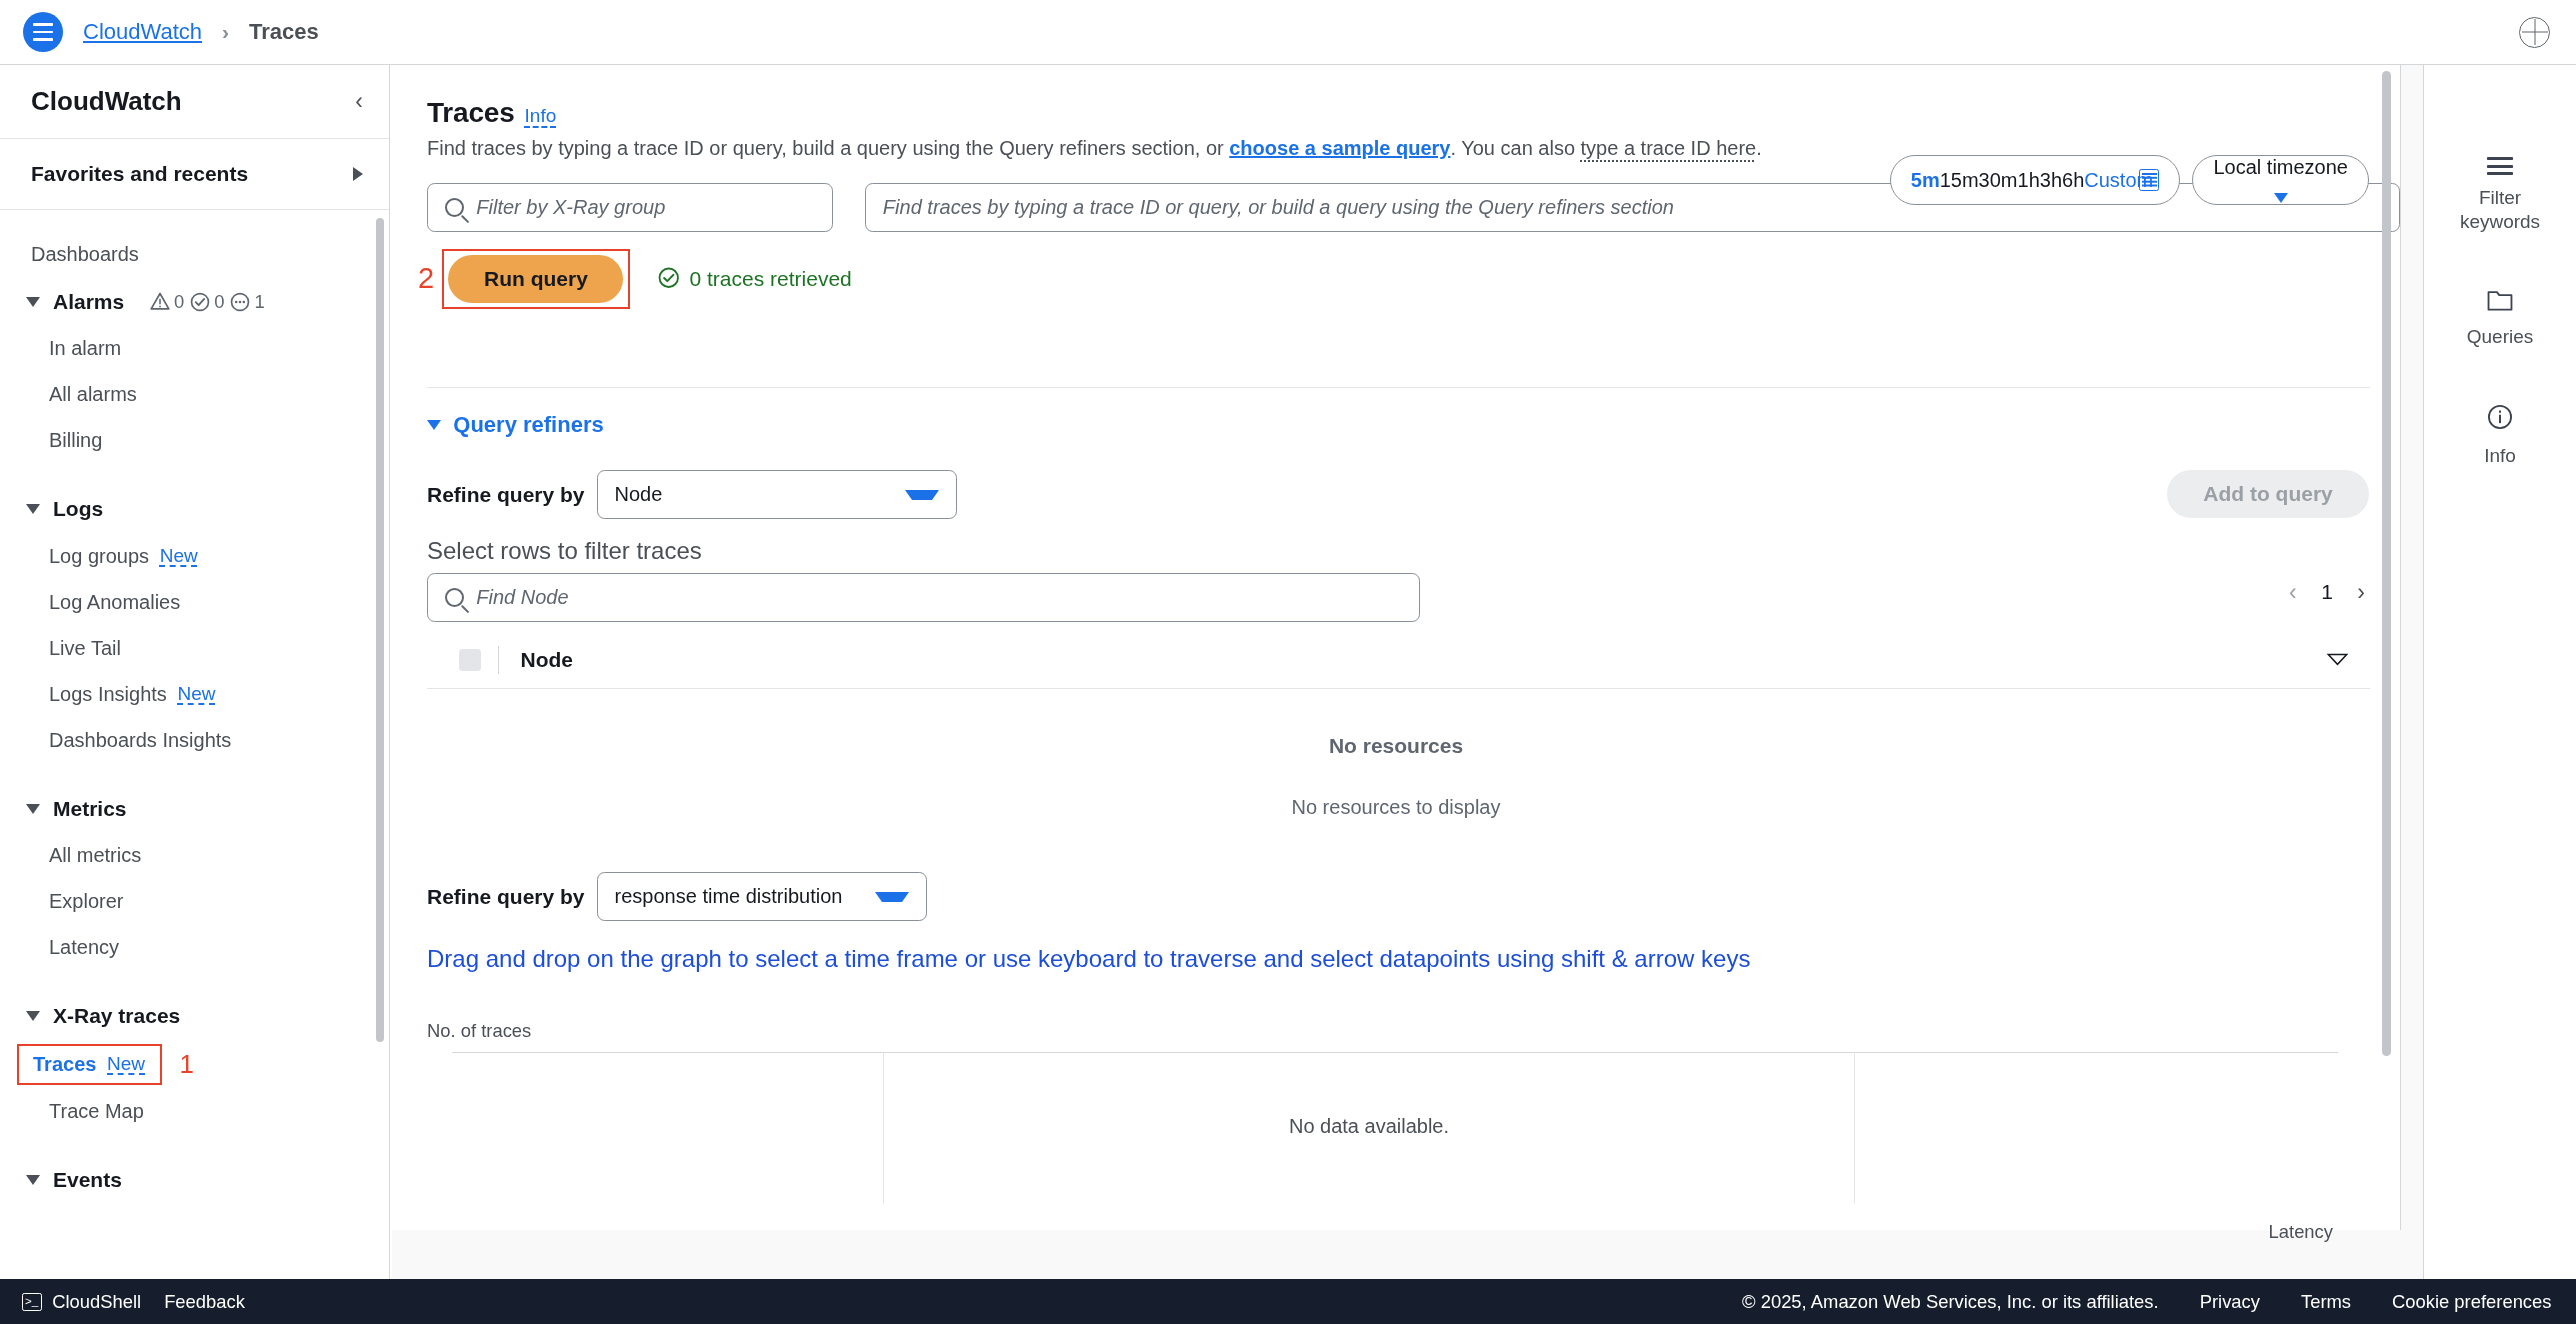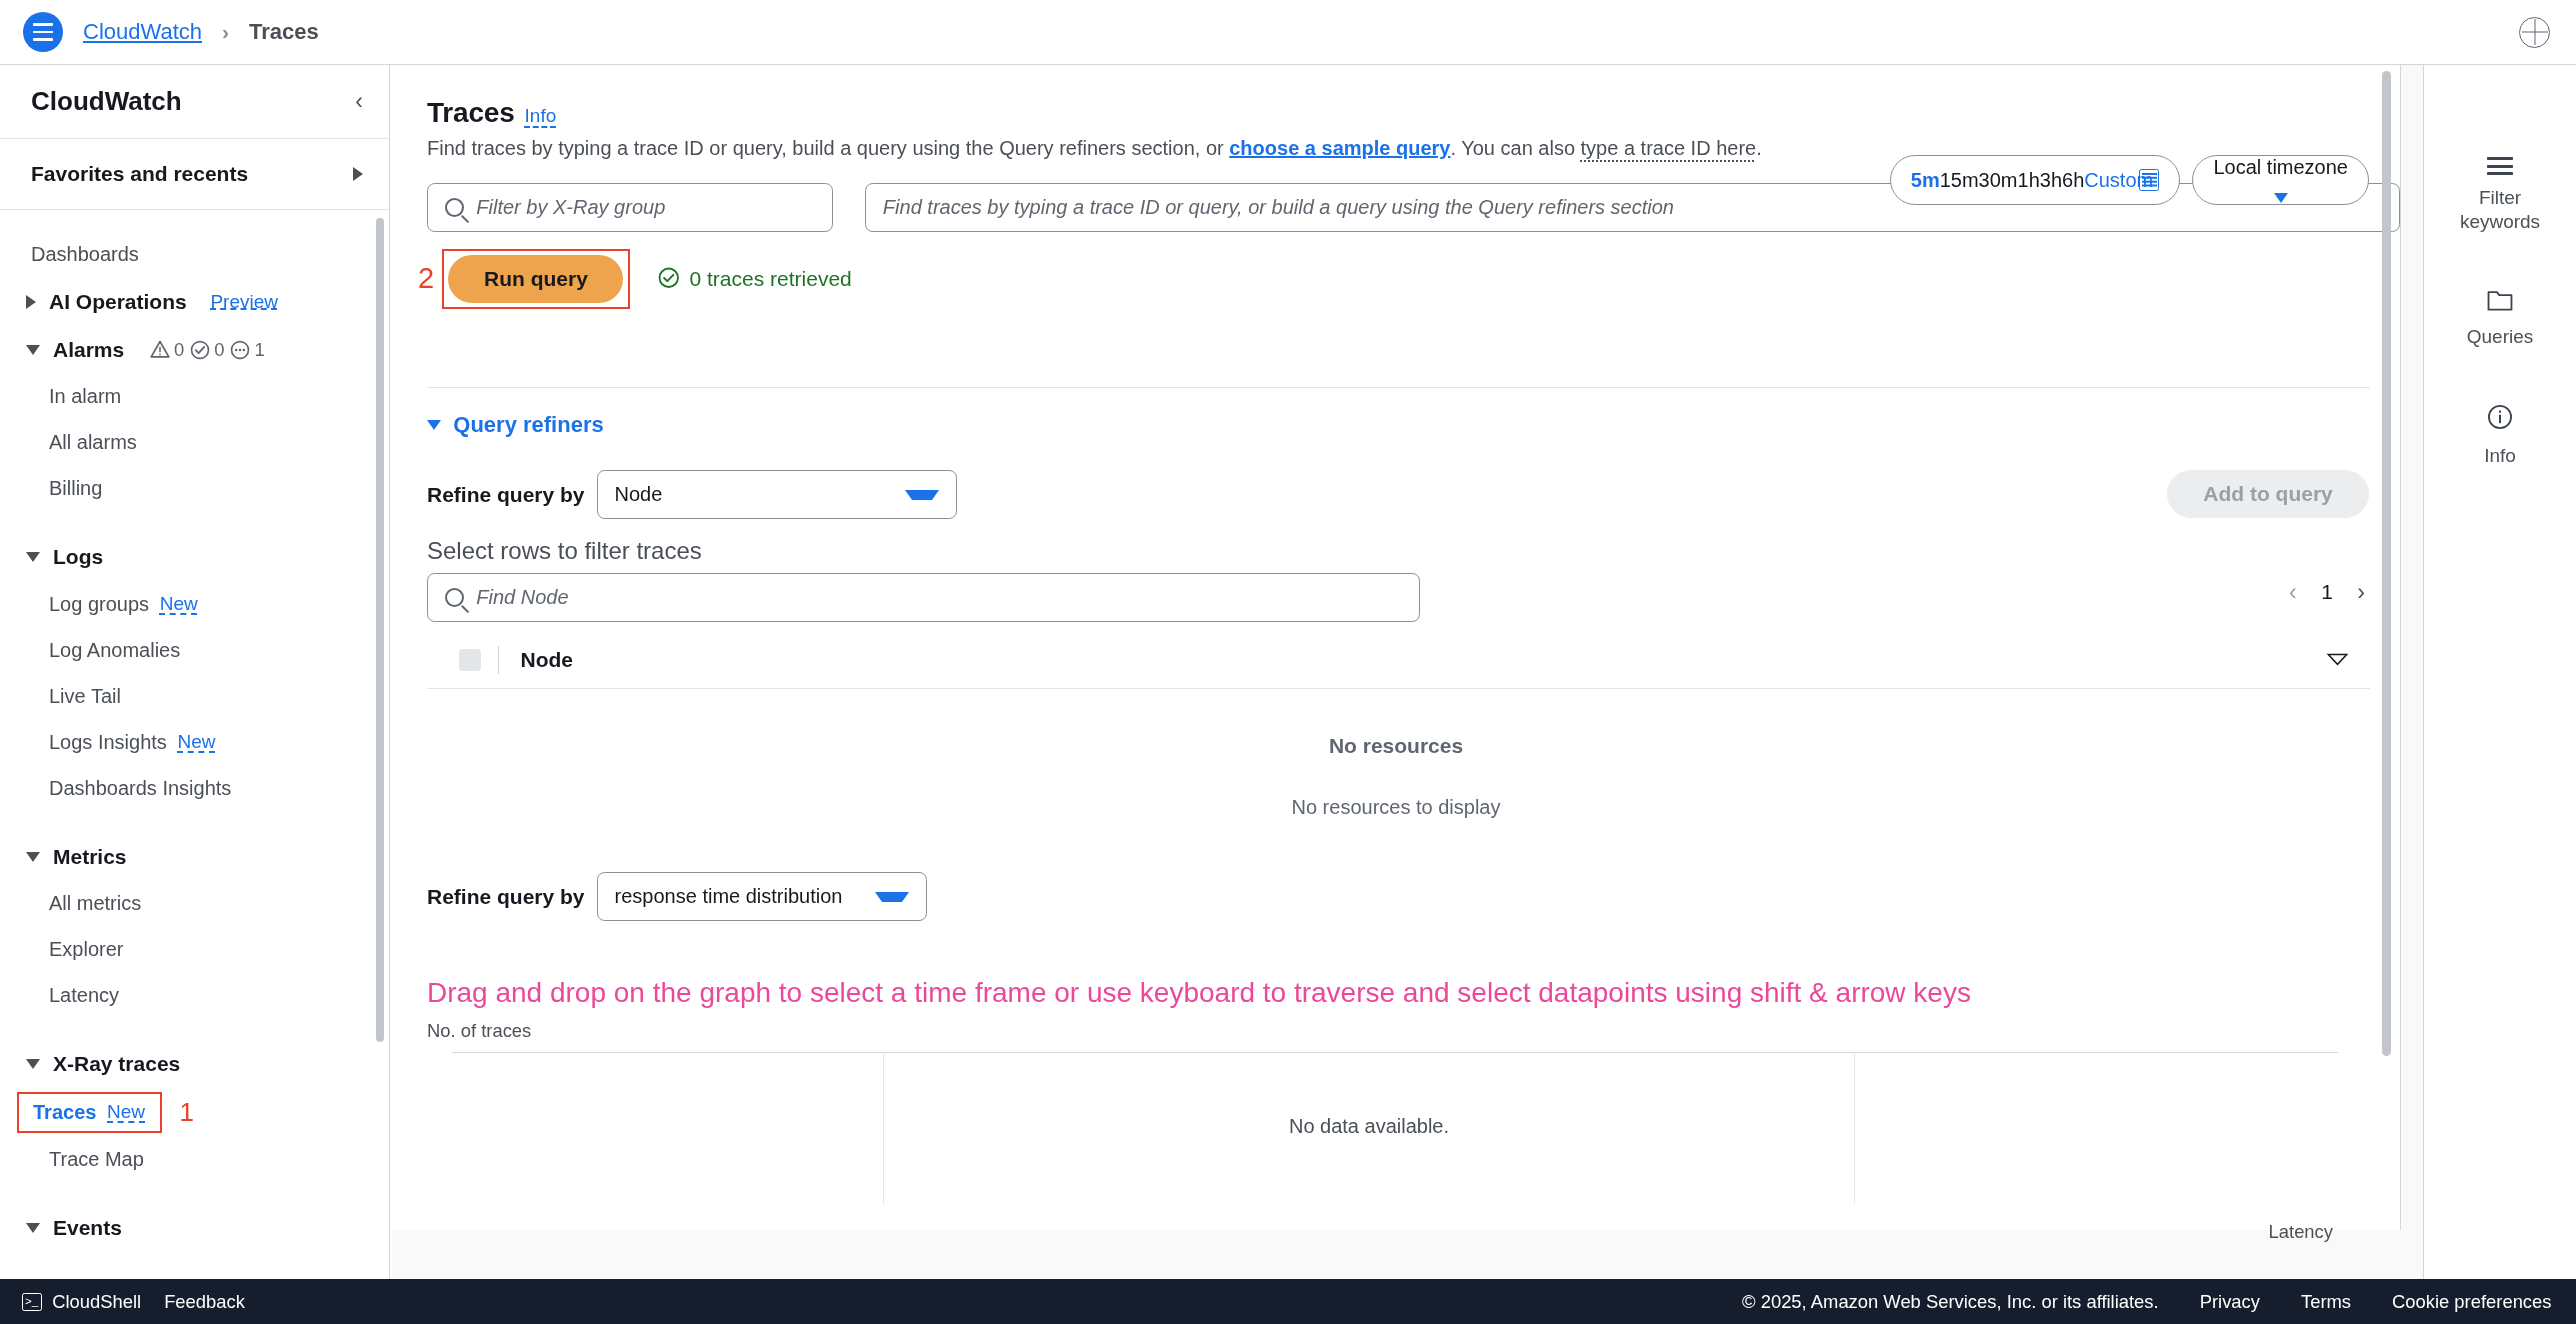--- a/index.html
+++ b/index.html
@@ -252,21 +252,21 @@
   #tbl-vsep { width: 1.5px; height: 28px; background: #d4d7da; margin-left: 17px; }
   #tbl-col-node { font-size: 21px; font-weight: 700; color: #16191f; margin-left: 21.5px; }
   #tbl-settings { margin-left: auto; margin-right: 21.5px; cursor: pointer; }
 
   #empty-title { position: absolute; left: 0; right: 0; top: 669px; text-align: center; font-size: 21px; font-weight: 700; color: #5f6670; }
   #empty-sub   { position: absolute; left: 0; right: 0; top: 731px; text-align: center; font-size: 20px; color: #5f6670; }
 
   #refine-rt-row { position: absolute; left: 35px; top: 807px; }
   #sel-rt { width: 330px; }
 
-  #drag-hint { position: absolute; left: 35px; top: 880px; font-size: 28px; color: #ec4899; margin-top: 32px; }
+  #drag-hint { position: absolute; left: 35px; top: 880px; font-size: 24px; color: #1d4ed8; }
   #chart-ylabel { position: absolute; left: 35px; top: 955px; font-size: 18.4px; color: #4b5057; }
   #chart-area {
     position: absolute; left: 60px; top: 987px; width: 1886px; height: 152px;
     border-top: 1.5px solid #d4d7da;
   }
   #chart-plot {
     position: absolute; left: 491px; top: 987px; width: 972px; height: 152px;
     border-left: 1.5px solid #e3e5e8; border-right: 1.5px solid #e3e5e8;
   }
   #chart-nodata {
@@ -344,25 +344,20 @@
     <span id="sb-fav-arrow" class="tri tri-right"></span>
   </div>
 
   <div id="sb-scroll">
     <div class="sb-spacer"></div>
 
     <div class="sb-item" style="padding-left:31px">
       <span>Dashboards</span>
     </div>
 
-    <div class="sb-group">
-      <span class="tri tri-right"></span>
-      <span class="sb-group-label">AI Operations</span>
-      <span class="sb-preview">Preview</span>
-    </div>
 
     <div class="sb-group">
       <span class="tri tri-down"></span>
       <span class="sb-group-label">Alarms</span>
       <span class="alarm-badges">
         <span class="alarm-badge">
           <span class="ic-warn">
             <svg width="20" height="18.4" viewBox="0 0 26 24">
                 <path d="M13 2 L24.5 22 L1.5 22 Z" fill="none" stroke="#5f6670" stroke-width="2.2" stroke-linejoin="round"></path>
                 <rect x="12" y="9" width="2" height="7" fill="#5f6670"></rect>

